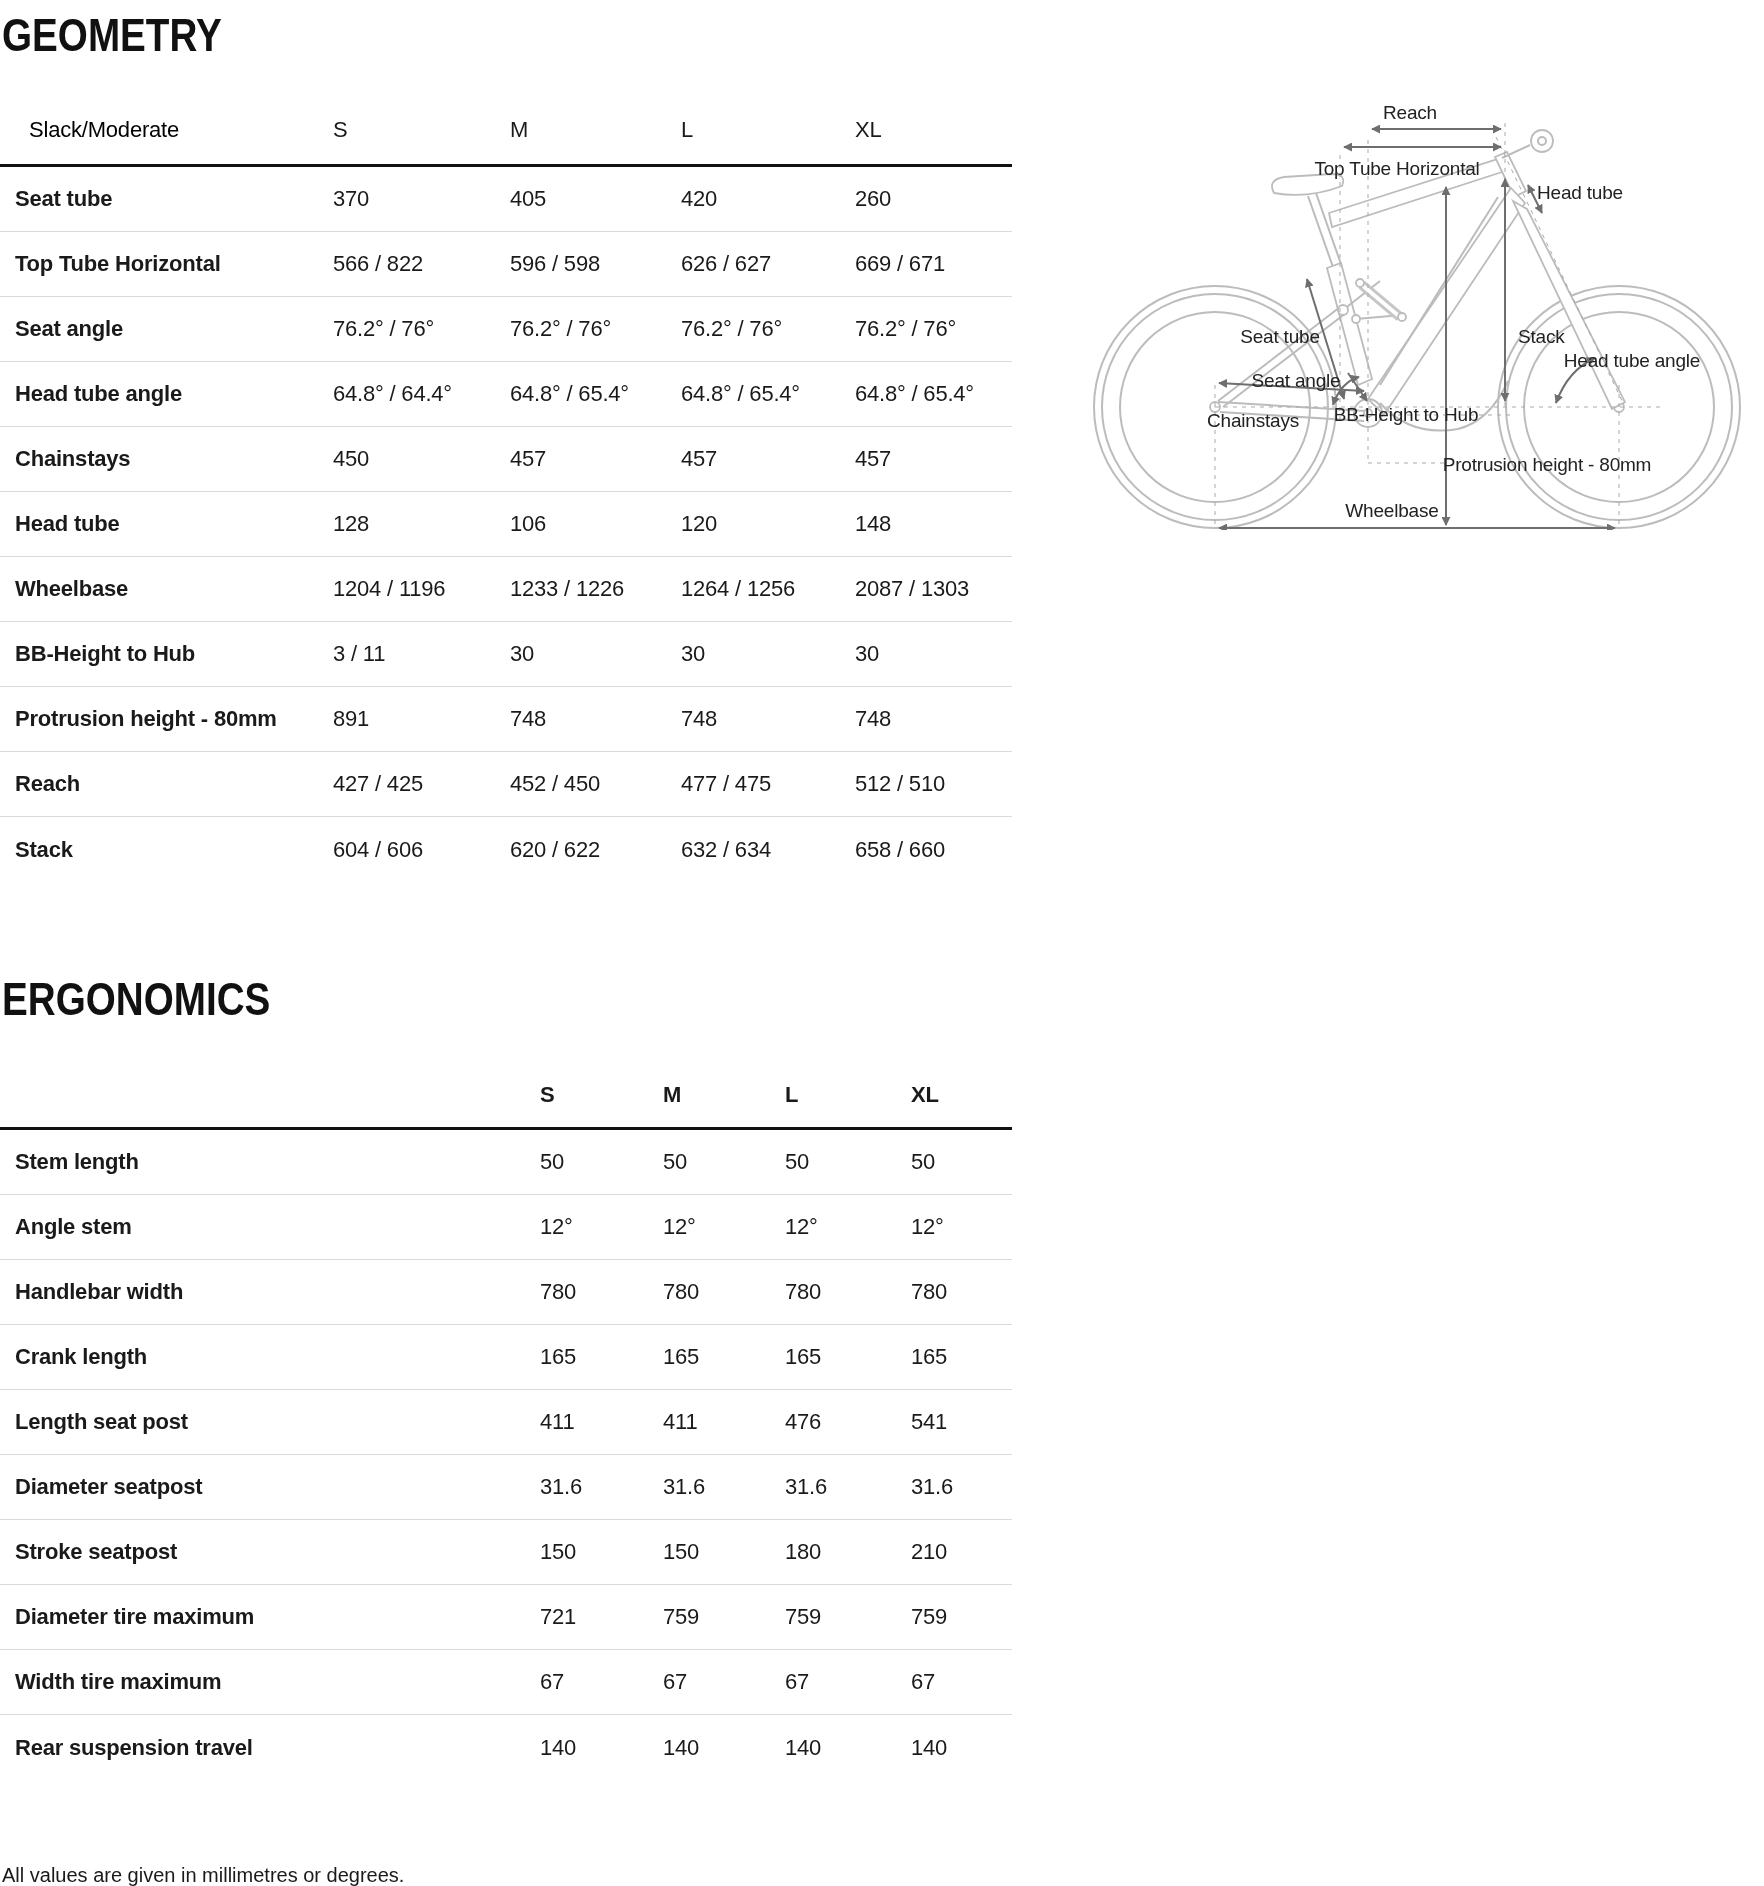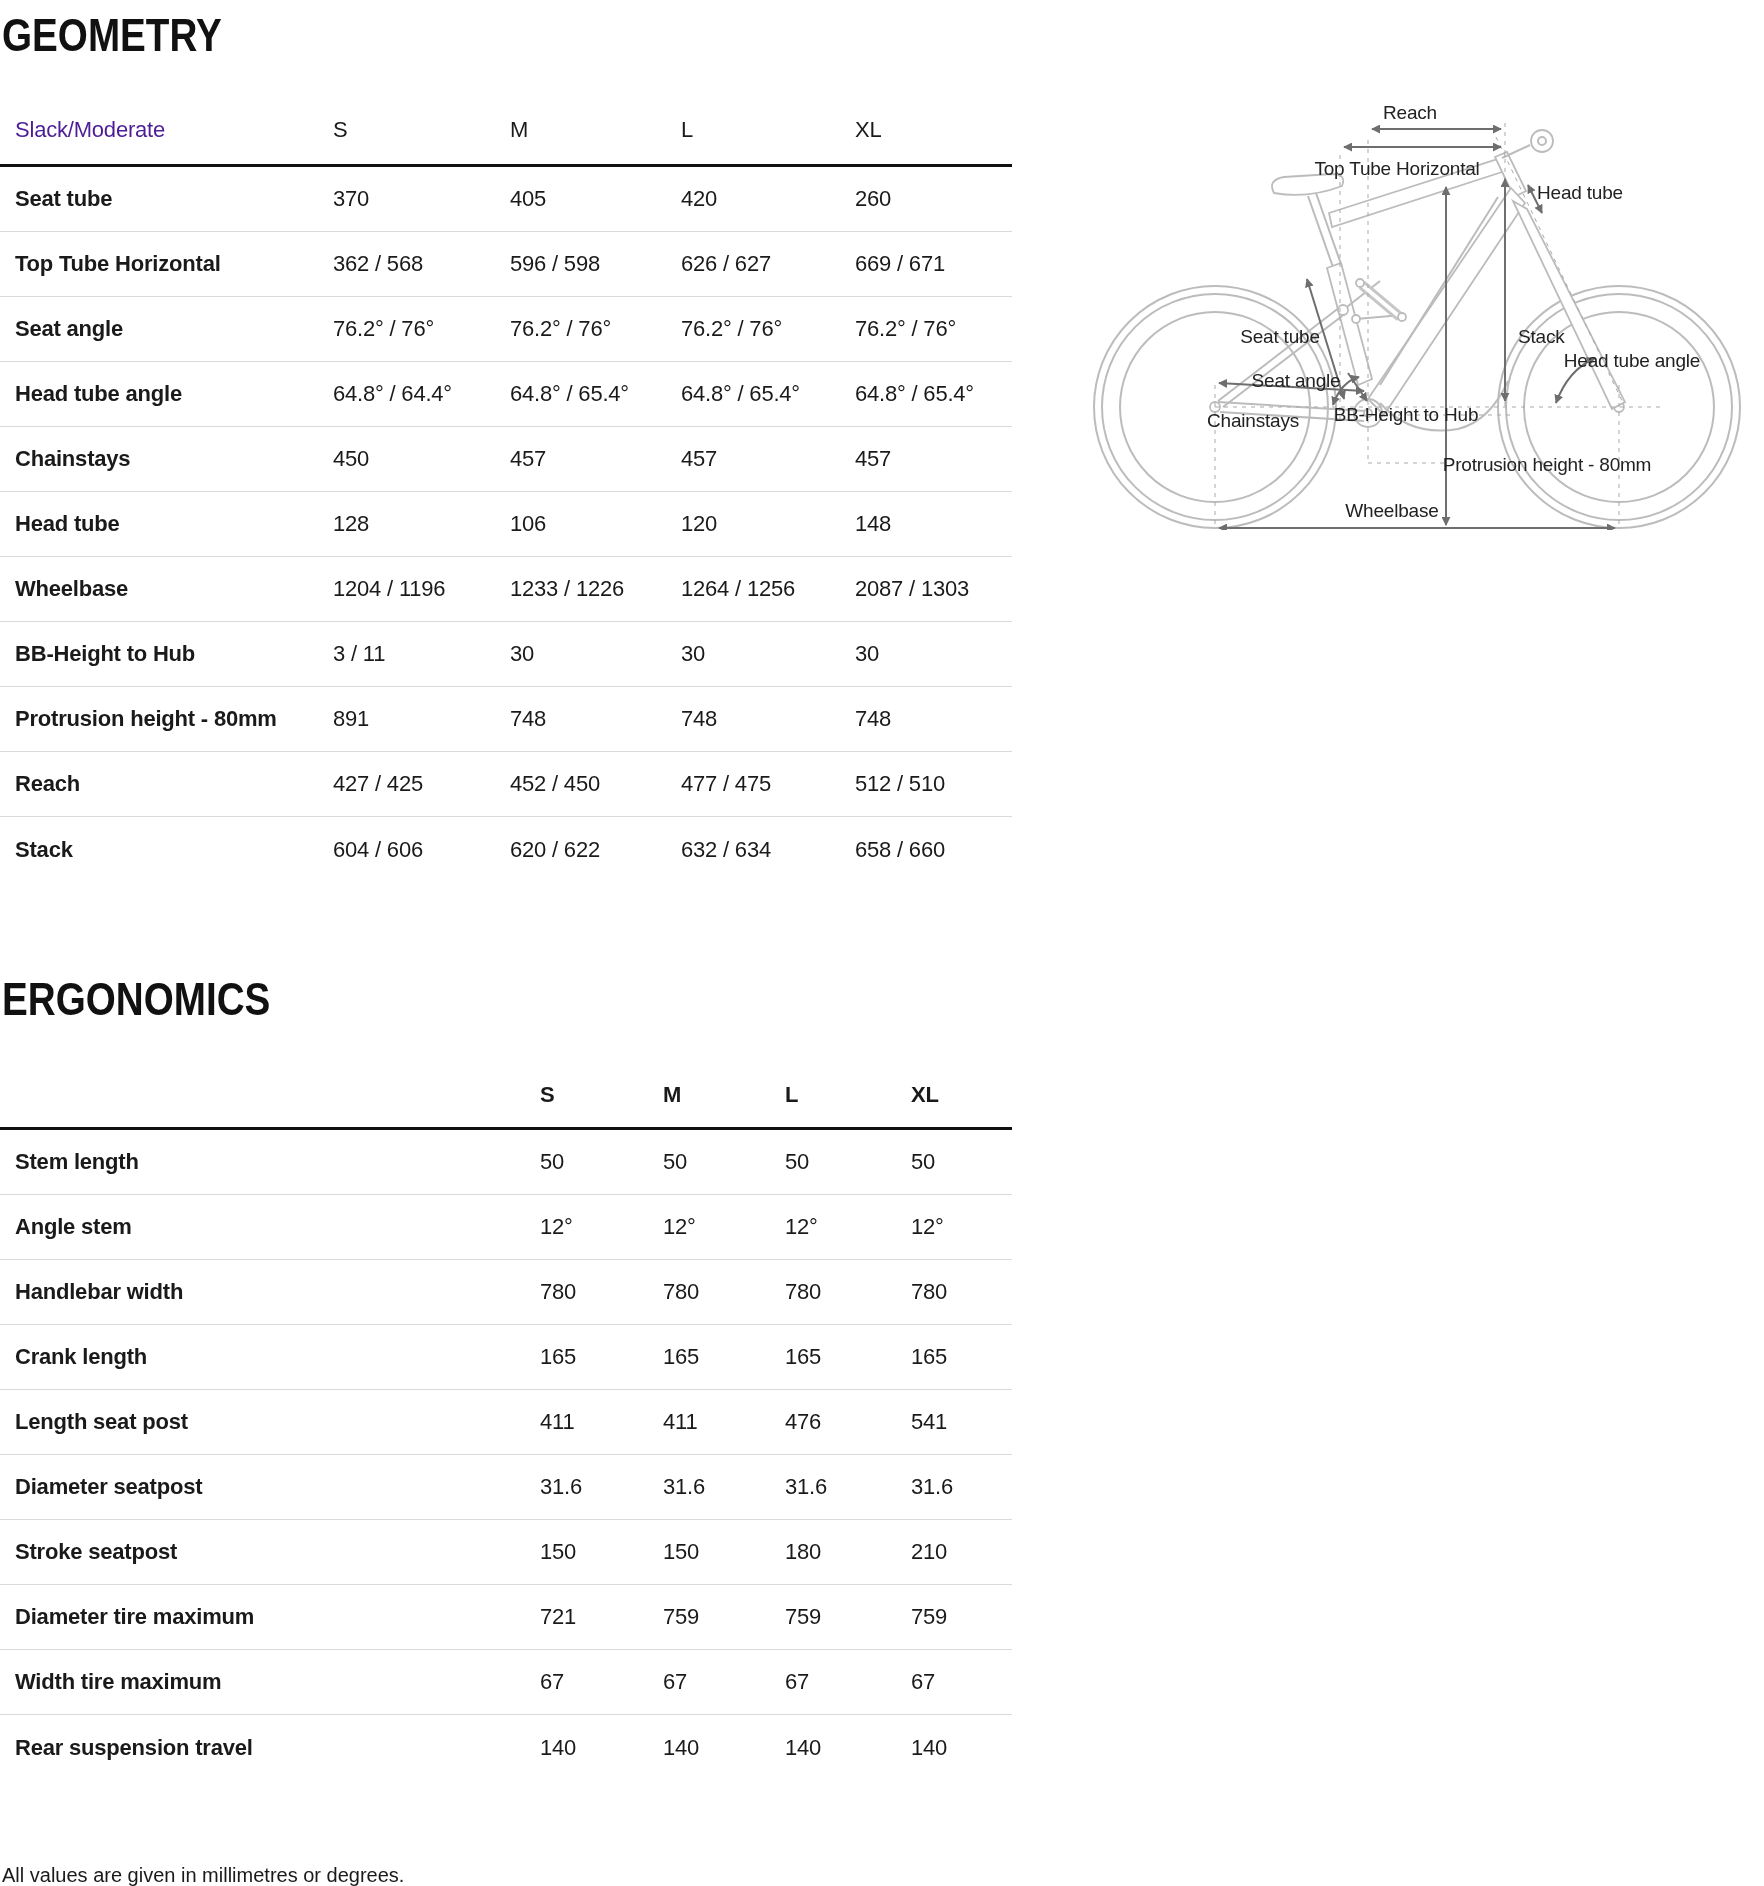--- a/index.html
+++ b/index.html
@@ -21,21 +21,21 @@
   .thead{position:relative;border-bottom:3px solid #111;box-sizing:border-box;}
   #geometry-table .thead{height:72px;}
   #ergonomics-table .thead{height:68px;}
   #ergonomics-table .thead .cell{font-weight:700;}
 
   .cell,.label{
     position:absolute;top:50%;transform:translateY(-50%);
     font-size:22px;line-height:1;white-space:nowrap;letter-spacing:-0.2px;
   }
   .label{left:15px;font-weight:700;}
-  .corner{left:15px;color:#4c1d95;}
+  .corner{left:29px;color:#000000;}
 
   .row{position:relative;height:65px;border-bottom:1px solid #dadada;box-sizing:border-box;}
   .row:last-child{border-bottom:none;}
 
   #geometry-table .c0{left:333px;}
   #geometry-table .c1{left:510px;}
   #geometry-table .c2{left:681px;}
   #geometry-table .c3{left:855px;}
 
   #ergonomics-table .c0{left:540px;}
@@ -70,21 +70,21 @@
     </div>
 <div class="row">
       <span class="label">Seat tube</span>
       <span class="cell c0">370</span>
       <span class="cell c1">405</span>
       <span class="cell c2">420</span>
       <span class="cell c3">260</span>
     </div>
     <div class="row">
       <span class="label">Top Tube Horizontal</span>
-      <span class="cell c0">362 / 568</span>
+      <span class="cell c0">566 / 822</span>
       <span class="cell c1">596 / 598</span>
       <span class="cell c2">626 / 627</span>
       <span class="cell c3">669 / 671</span>
     </div>
     <div class="row">
       <span class="label">Seat angle</span>
       <span class="cell c0">76.2° / 76°</span>
       <span class="cell c1">76.2° / 76°</span>
       <span class="cell c2">76.2° / 76°</span>
       <span class="cell c3">76.2° / 76°</span>

